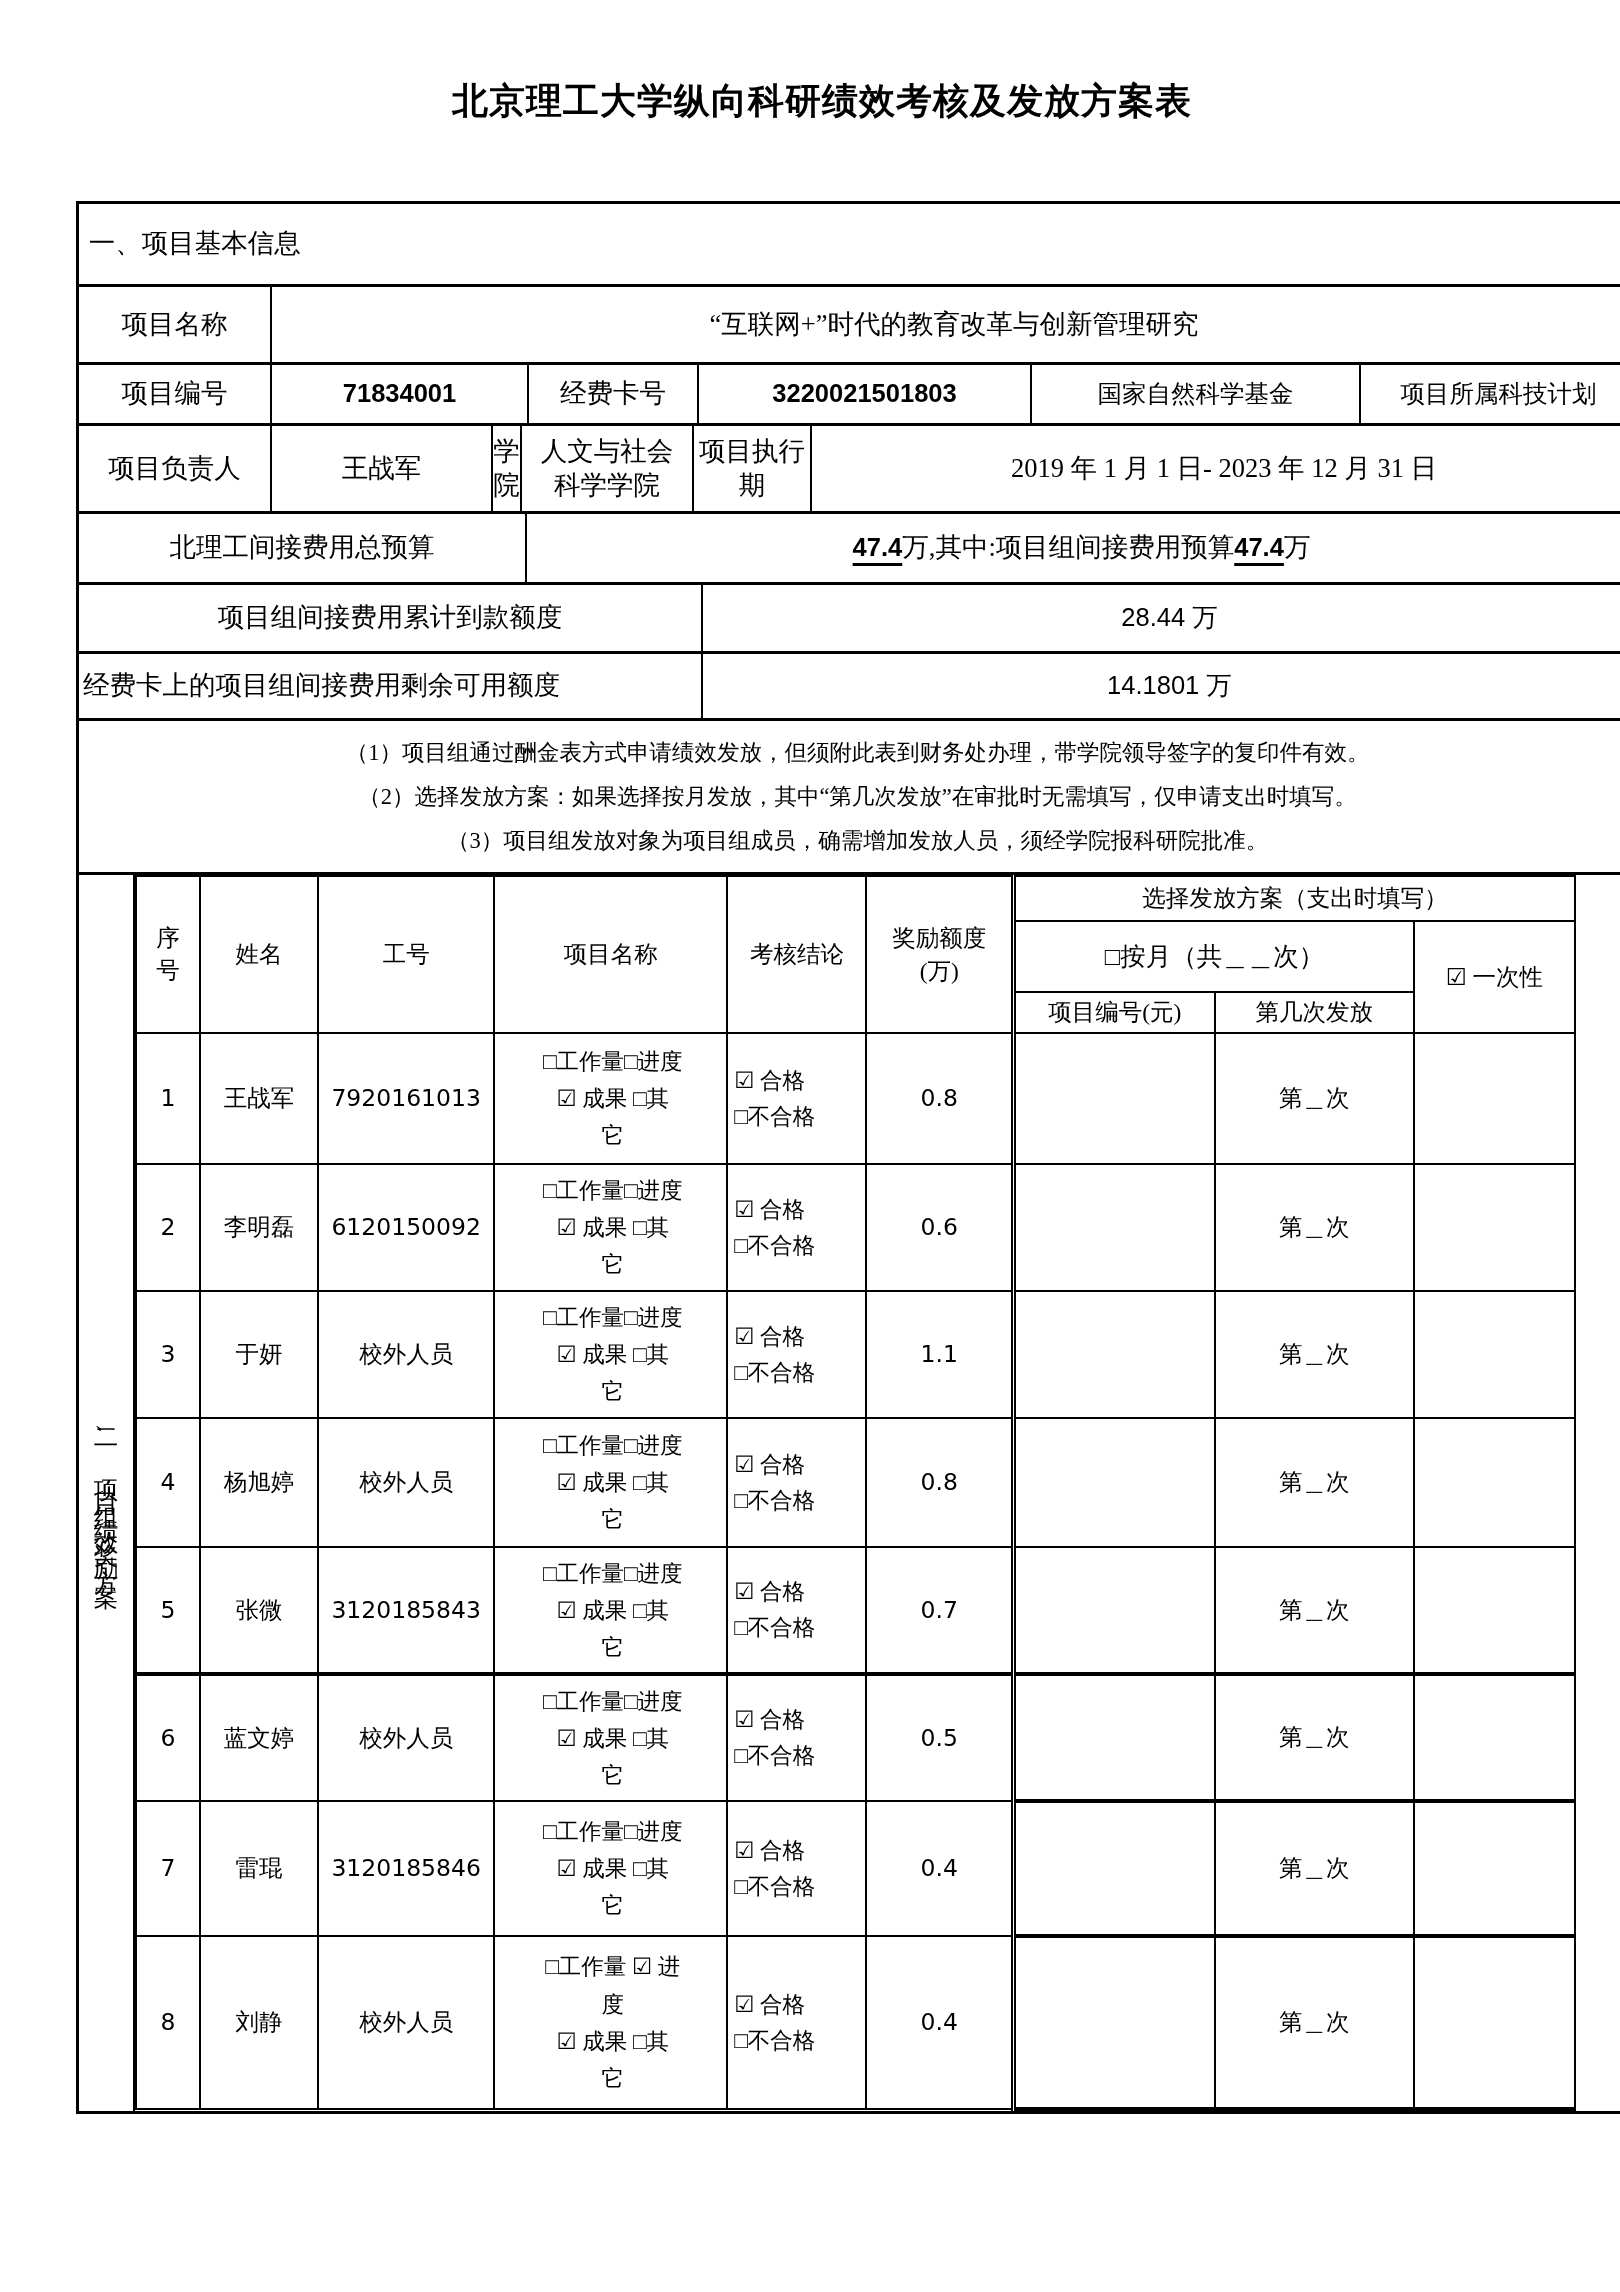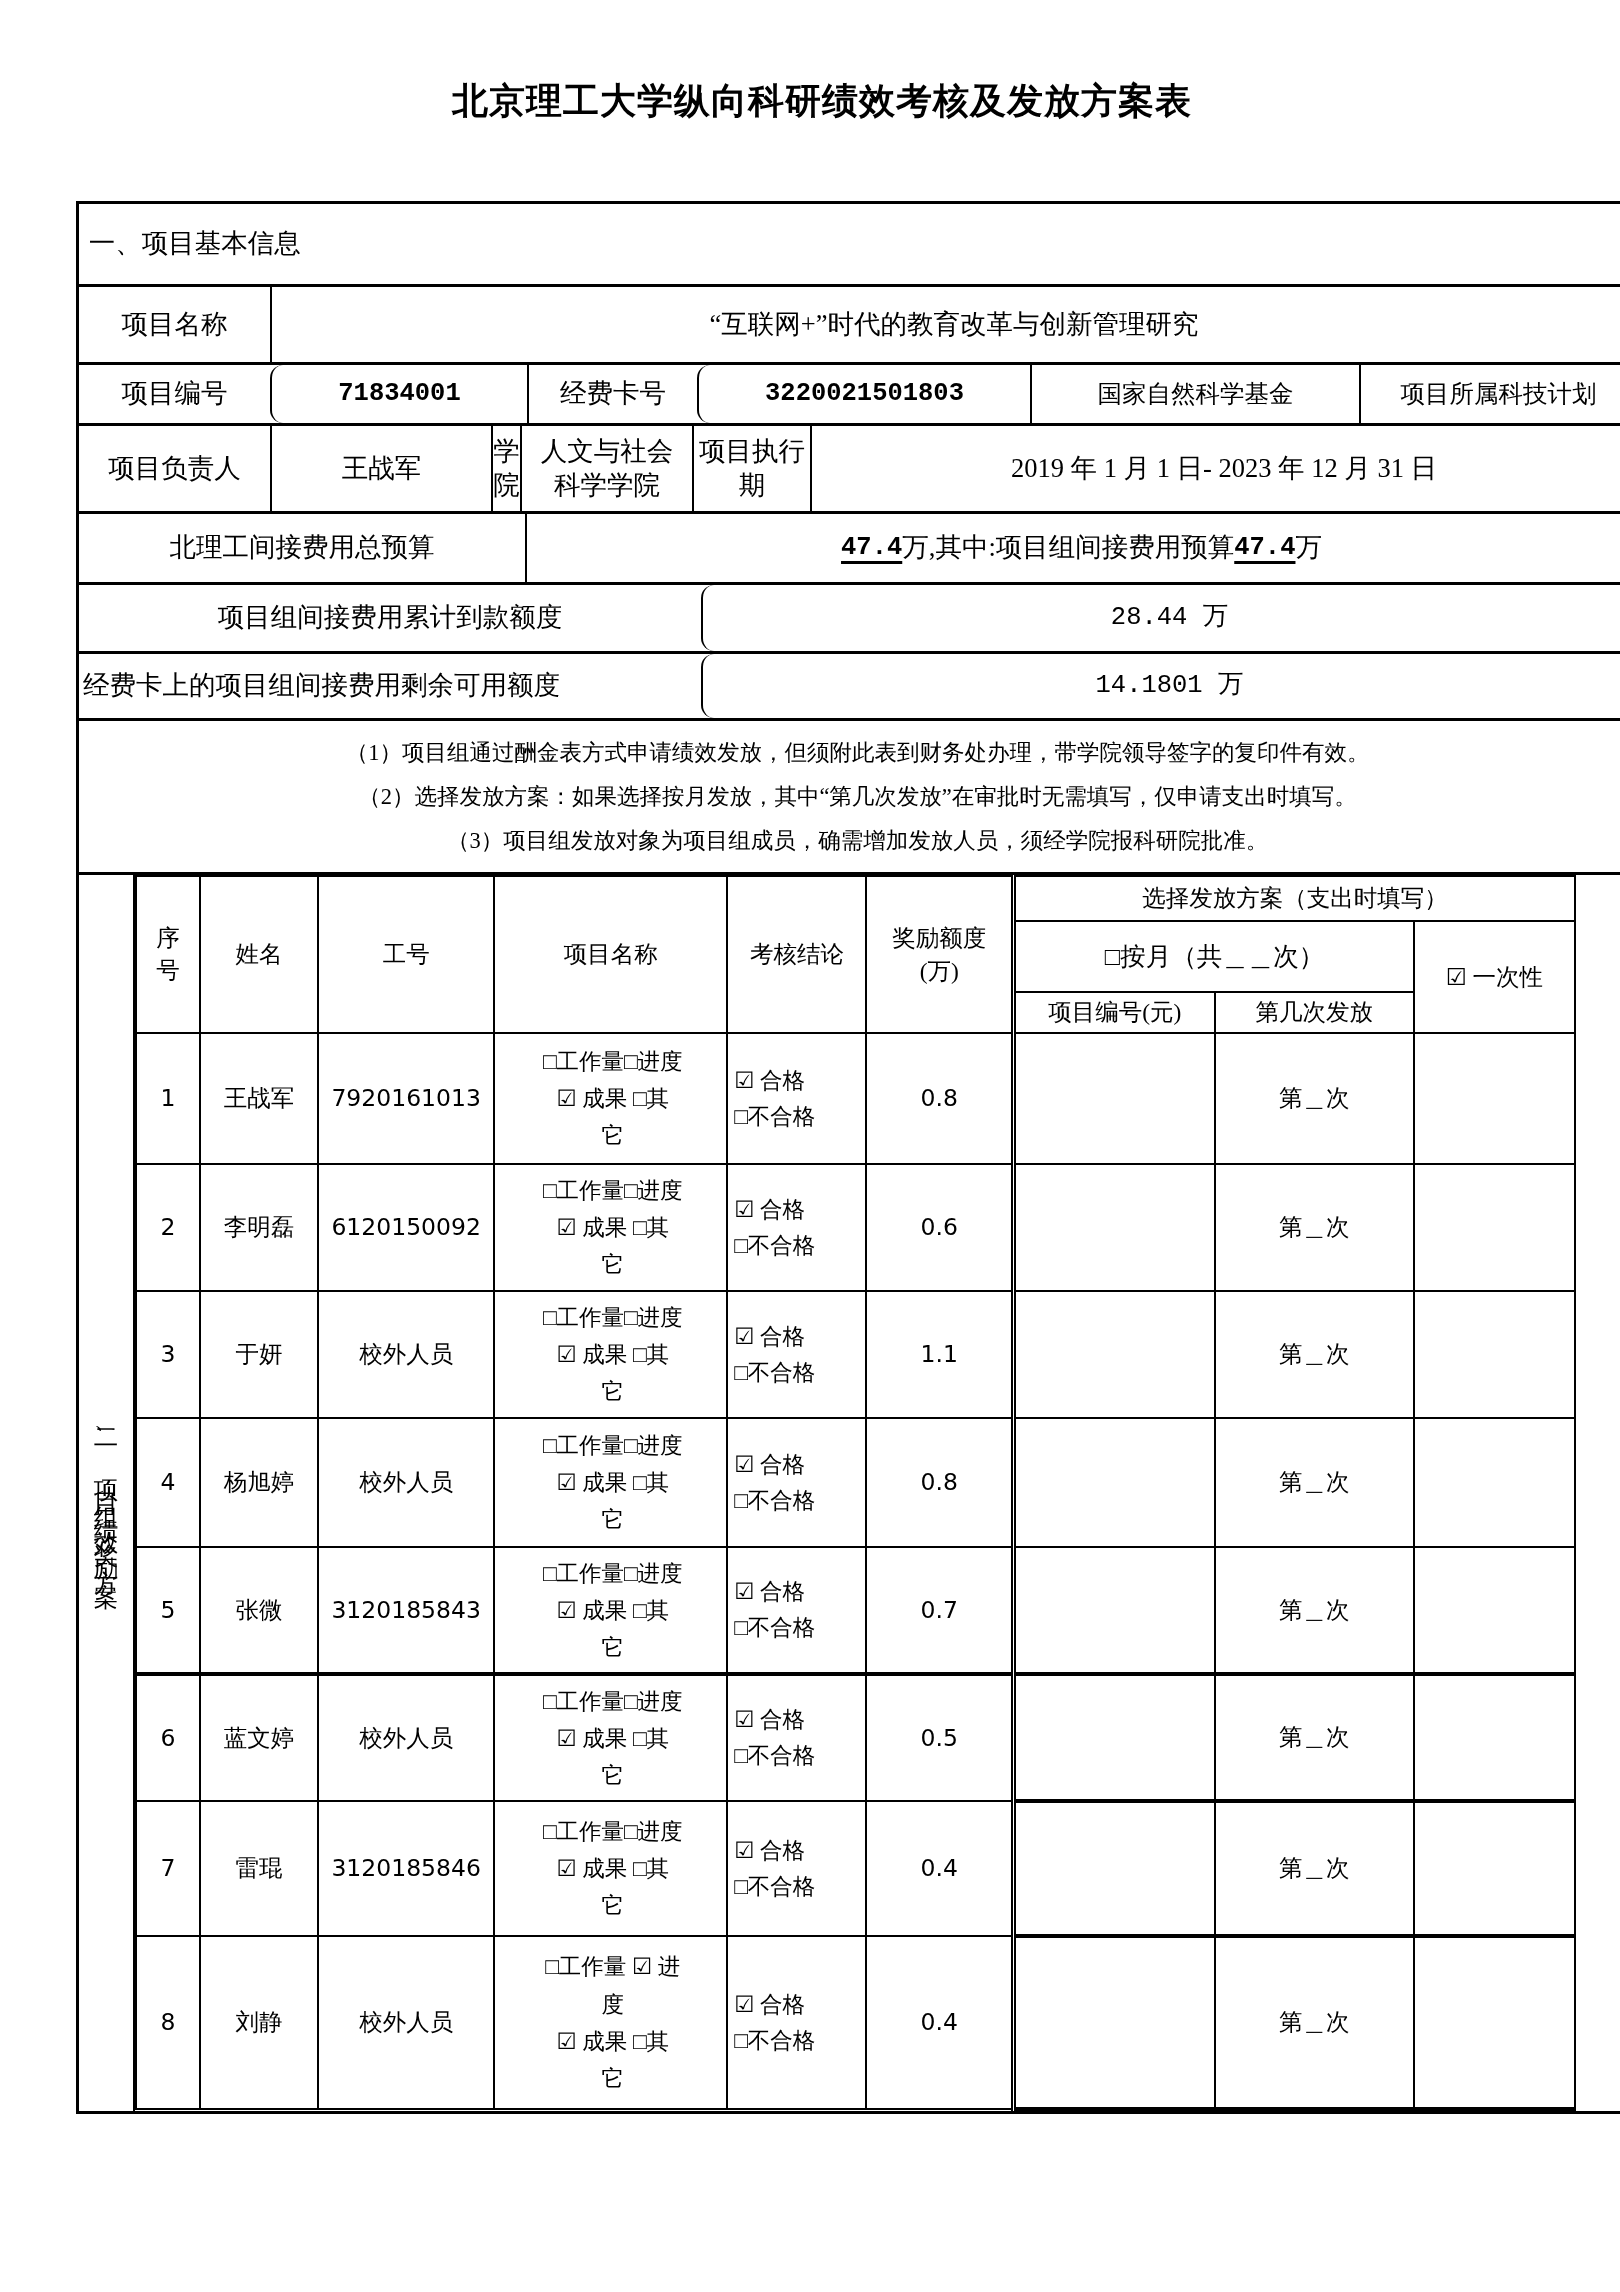--- a/index.html
+++ b/index.html
@@ -9,21 +9,21 @@
          font-family:"Liberation Sans","DejaVu Sans",sans-serif;font-weight:bold;
          font-size:36px;letter-spacing:1px;}
   .form{position:absolute;left:76px;top:201px;width:1563px;border:3.9px solid #000;box-sizing:border-box;}
   .row{display:flex;box-sizing:border-box;border-top:3.9px solid #000;}
   .row.first{border-top:none;}
   .cell{box-sizing:border-box;border-left:2px solid #000;display:flex;align-items:center;
         justify-content:center;text-align:center;font-size:26.5px;padding:2px 5.9px;line-height:1.25;}
   .cfirst{border-left:none !important;}
   .grow{flex:1;}
   .al{justify-content:flex-start;text-align:left;}
-  .num{font-family:Liberation Mono, monospace;font-size:25.5px;border-radius:13px;}
+  .num{font-family:Liberation Sans, sans-serif;font-size:25.5px;}
   .u3{text-decoration:underline;text-decoration-thickness:2.9px;text-underline-offset:6.9px;}
   .wrapcell span{word-break:break-all;}
   .notes{display:block;padding:9.8px 13.7px;font-size:22.5px;line-height:1.95;}
   
   .sec2{display:flex;}
   .side{width:54px;box-sizing:border-box;display:flex;align-items:center;justify-content:center;}
   .vert{writing-mode:vertical-rl;text-orientation:upright;font-size:24.5px;letter-spacing:12.7px;}
   .mtable{border-collapse:collapse;table-layout:fixed;width:1441px;}
   .mtable td{border:2px solid #000;box-sizing:border-box;font-size:23.5px;text-align:center;
              vertical-align:middle;padding:2px 3.9px;line-height:1.4;}

